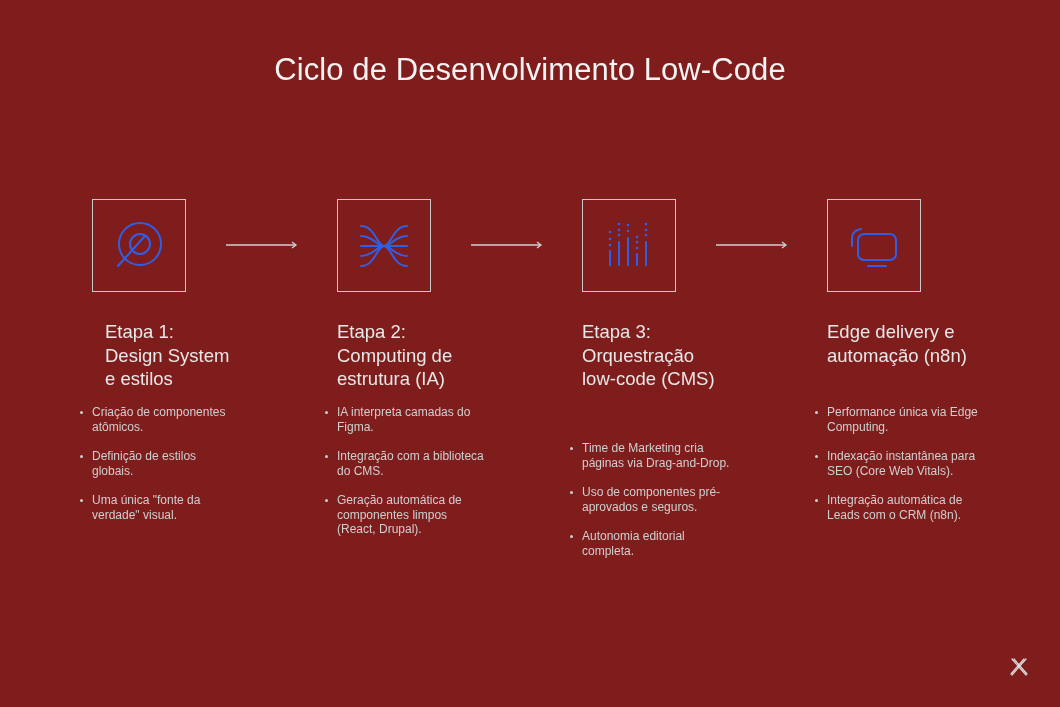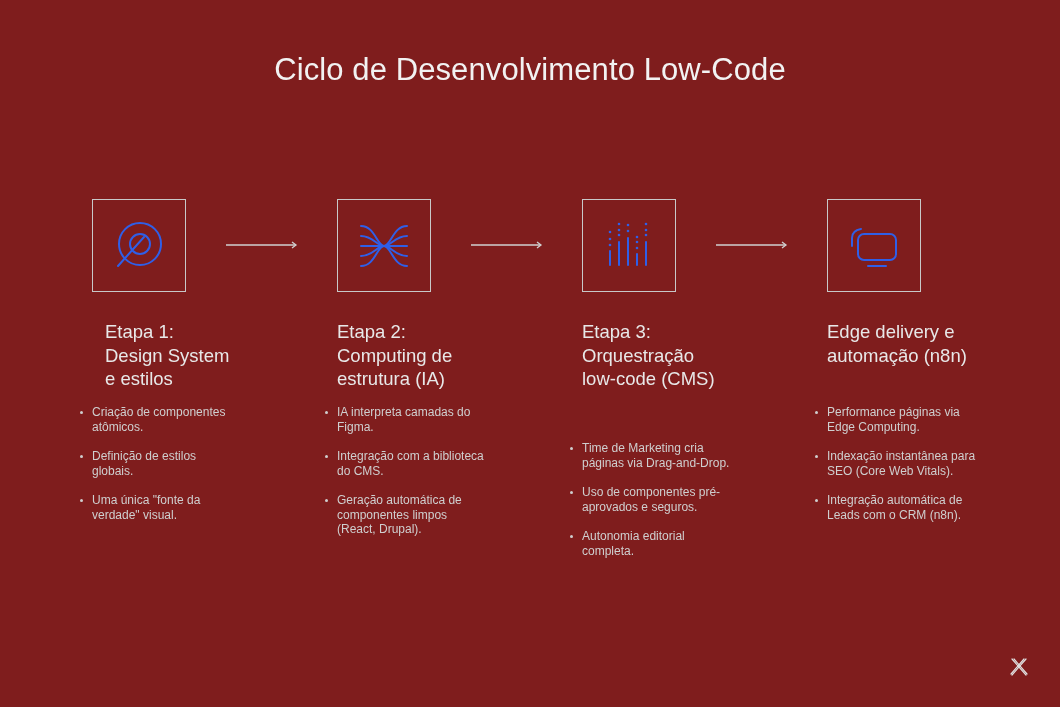--- a/index.html
+++ b/index.html
@@ -148,21 +148,21 @@
         <rect x="10" y="10" width="38" height="26" rx="6"></rect>
         <line x1="20" y1="42" x2="38" y2="42"></line>
       </g>
     </svg>
   </div>
   <div class="stage-title" style="left:827px; top:320px;">
     <div>Edge delivery e</div>
     <div>automação (n8n)</div>
   </div>
   <ul class="bullets" style="left:815px; top:405px; width:165px;">
-    <li>Performance páginas via Edge Computing.</li>
+    <li>Performance única via Edge Computing.</li>
     <li>Indexação instantânea para SEO (Core Web Vitals).</li>
     <li>Integração automática de Leads com o CRM (n8n).</li>
   </ul>
 
   <svg class="logo" viewBox="0 0 18 18">
     <g stroke="#e0e0e0" stroke-width="1.2" fill="none" stroke-linecap="round">
       <line x1="2" y1="1" x2="16" y2="17"></line>
       <line x1="4" y1="1" x2="17" y2="16"></line>
       <line x1="16" y1="1" x2="2" y2="17"></line>
       <line x1="14" y1="1" x2="1" y2="16"></line>

